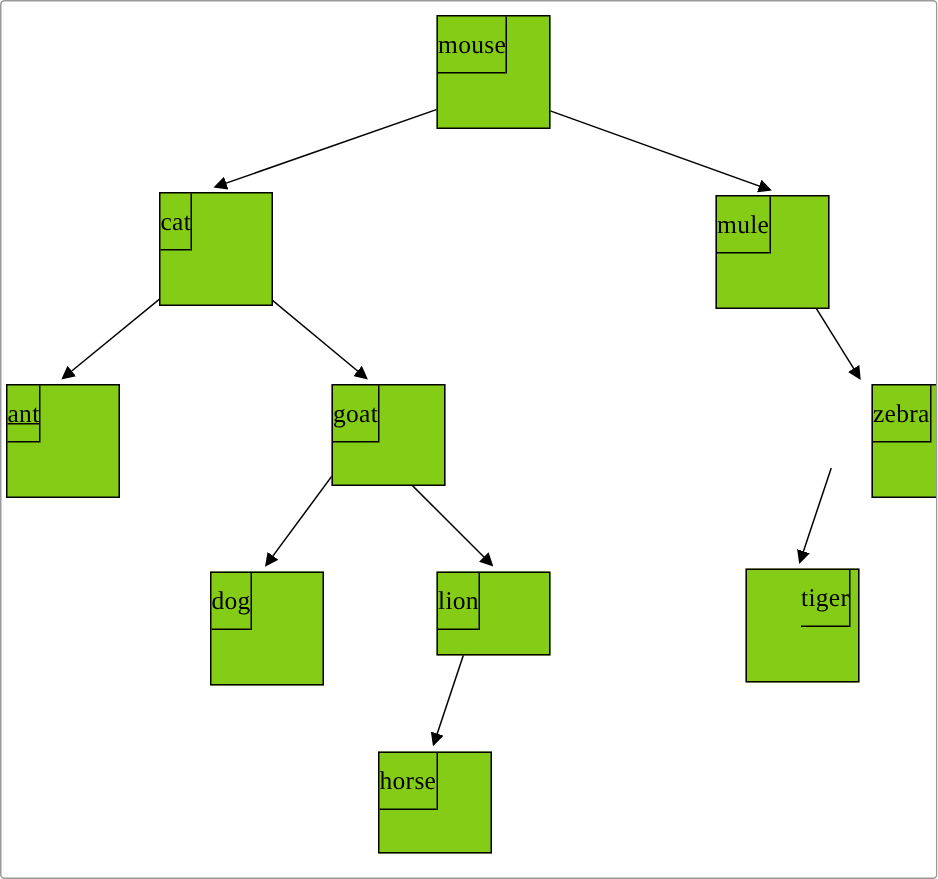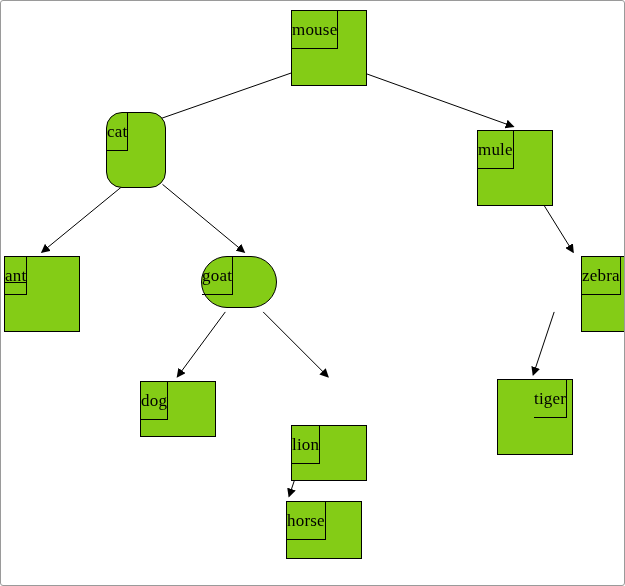--- a/index.html
+++ b/index.html
@@ -82,77 +82,77 @@
       </g>
   </svg>
   <div id="nodes-layer">
       <div class="node" style="left: 290px; top: 9px; width: 76px; height: 76px;">
         <div class="node-label" style="height: 38px;">mouse</div>
         <div class="node-cells" style="height: 38px;">
           <div class="cell left"></div>
           <div class="cell right"></div>
         </div>
       </div>
-      <div class="node" style="left: 105px; top: 111px; width: 60px; height: 76px; border-radius: 16px;">
+      <div class="node" style="left: 105px; top: 127px; width: 76px; height: 76px;">
         <div class="node-label" style="height: 38px;">cat</div>
         <div class="node-cells" style="height: 38px;">
           <div class="cell left"></div>
           <div class="cell right"></div>
         </div>
       </div>
       <div class="node" style="left: 476px; top: 129px; width: 76px; height: 76px;">
         <div class="node-label" style="height: 38px;">mule</div>
         <div class="node-cells" style="height: 38px;">
           <div class="cell left"></div>
           <div class="cell right"></div>
         </div>
       </div>
       <div class="node" style="left: 3px; top: 255px; width: 76px; height: 76px;">
         <div class="node-label" style="height: 38px; text-decoration: underline;">ant</div>
         <div class="node-cells" style="height: 38px;">
           <div class="cell left"></div>
           <div class="cell right"></div>
         </div>
       </div>
-      <div class="node" style="left: 200px; top: 255px; width: 76px; height: 52px; border-radius: 27px;">
+      <div class="node" style="left: 220px; top: 255px; width: 76px; height: 68px;">
         <div class="node-label" style="height: 38px;">goat</div>
         <div class="node-cells" style="height: 38px;">
           <div class="cell left"></div>
           <div class="cell right"></div>
         </div>
       </div>
       <div class="node" style="left: 536px; top: 255px; width: 76px; height: 76px; margin-left: 44px;">
         <div class="node-label" style="height: 38px;">zebra</div>
         <div class="node-cells" style="height: 38px;">
           <div class="cell left"></div>
           <div class="cell right"></div>
         </div>
       </div>
-      <div class="node" style="left: 139px; top: 380px; width: 76px; height: 56px;">
+      <div class="node" style="left: 139px; top: 380px; width: 76px; height: 76px;">
         <div class="node-label" style="height: 38px;">dog</div>
         <div class="node-cells" style="height: 38px;">
           <div class="cell left"></div>
           <div class="cell right"></div>
         </div>
       </div>
-      <div class="node" style="left: 290px; top: 380px; width: 76px; height: 56px; margin-top: 44px;">
+      <div class="node" style="left: 290px; top: 380px; width: 76px; height: 56px;">
         <div class="node-label" style="height: 38px;">lion</div>
         <div class="node-cells" style="height: 38px;">
           <div class="cell left"></div>
           <div class="cell right"></div>
         </div>
       </div>
       <div class="node" style="left: 496px; top: 378px; width: 76px; height: 76px; padding-left: 36px;">
         <div class="node-label" style="height: 38px;">tiger</div>
         <div class="node-cells" style="height: 38px;">
           <div class="cell left"></div>
           <div class="cell right"></div>
         </div>
       </div>
-      <div class="node" style="left: 251px; top: 500px; width: 76px; height: 58px; margin-left: 34px;">
+      <div class="node" style="left: 251px; top: 500px; width: 76px; height: 68px;">
         <div class="node-label" style="height: 38px;">horse</div>
         <div class="node-cells" style="height: 38px;">
           <div class="cell left"></div>
           <div class="cell right"></div>
         </div>
       </div>
     </div>
 </div>
 
 </body></html>

